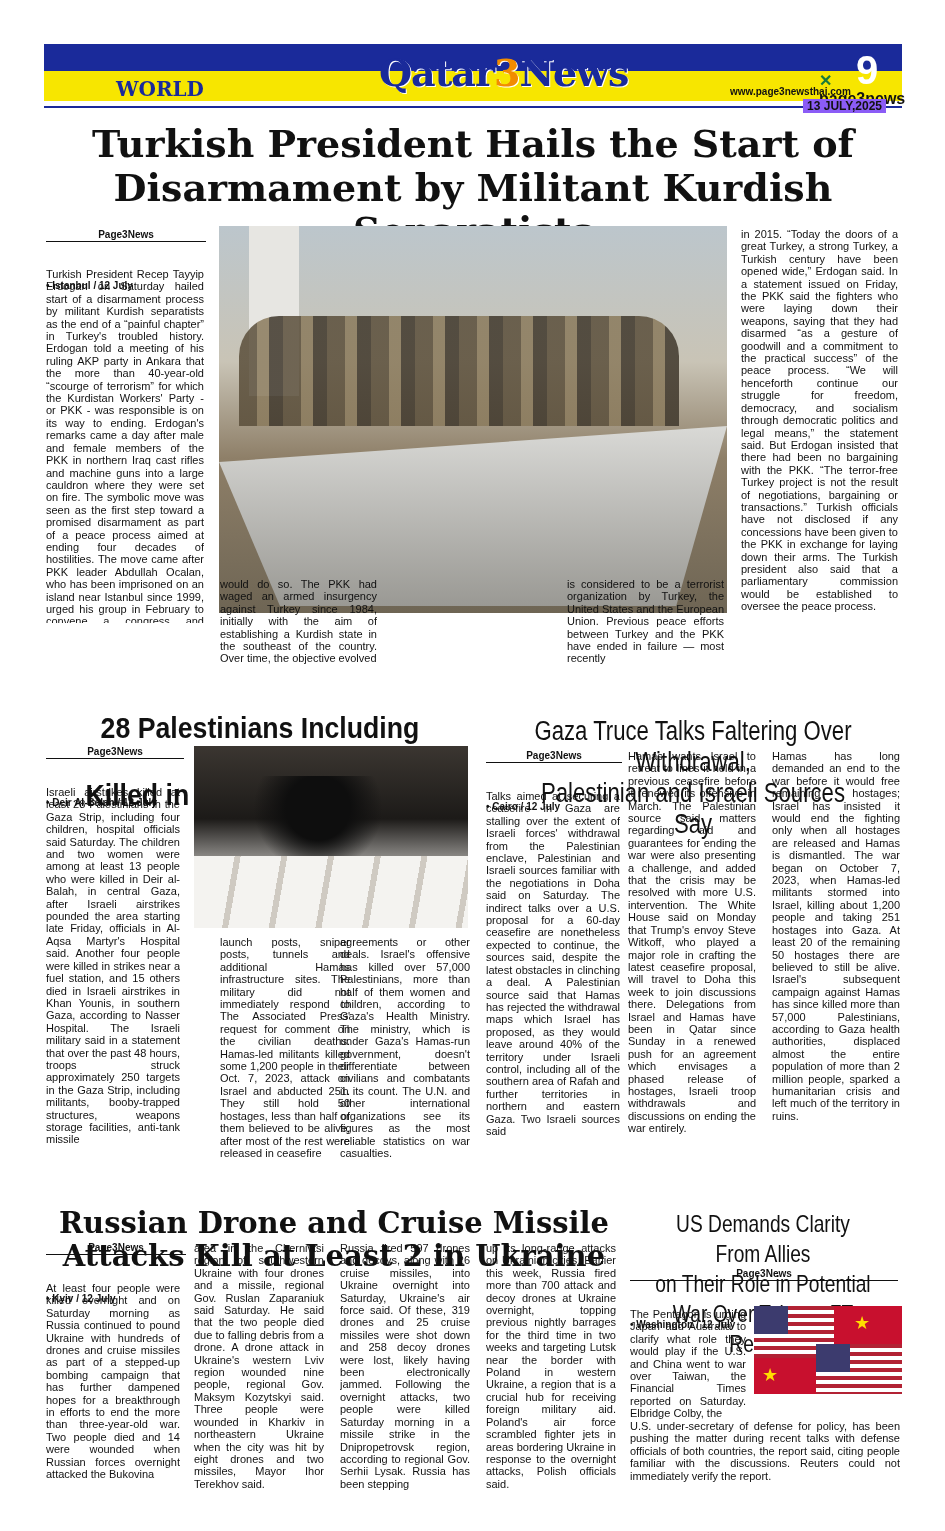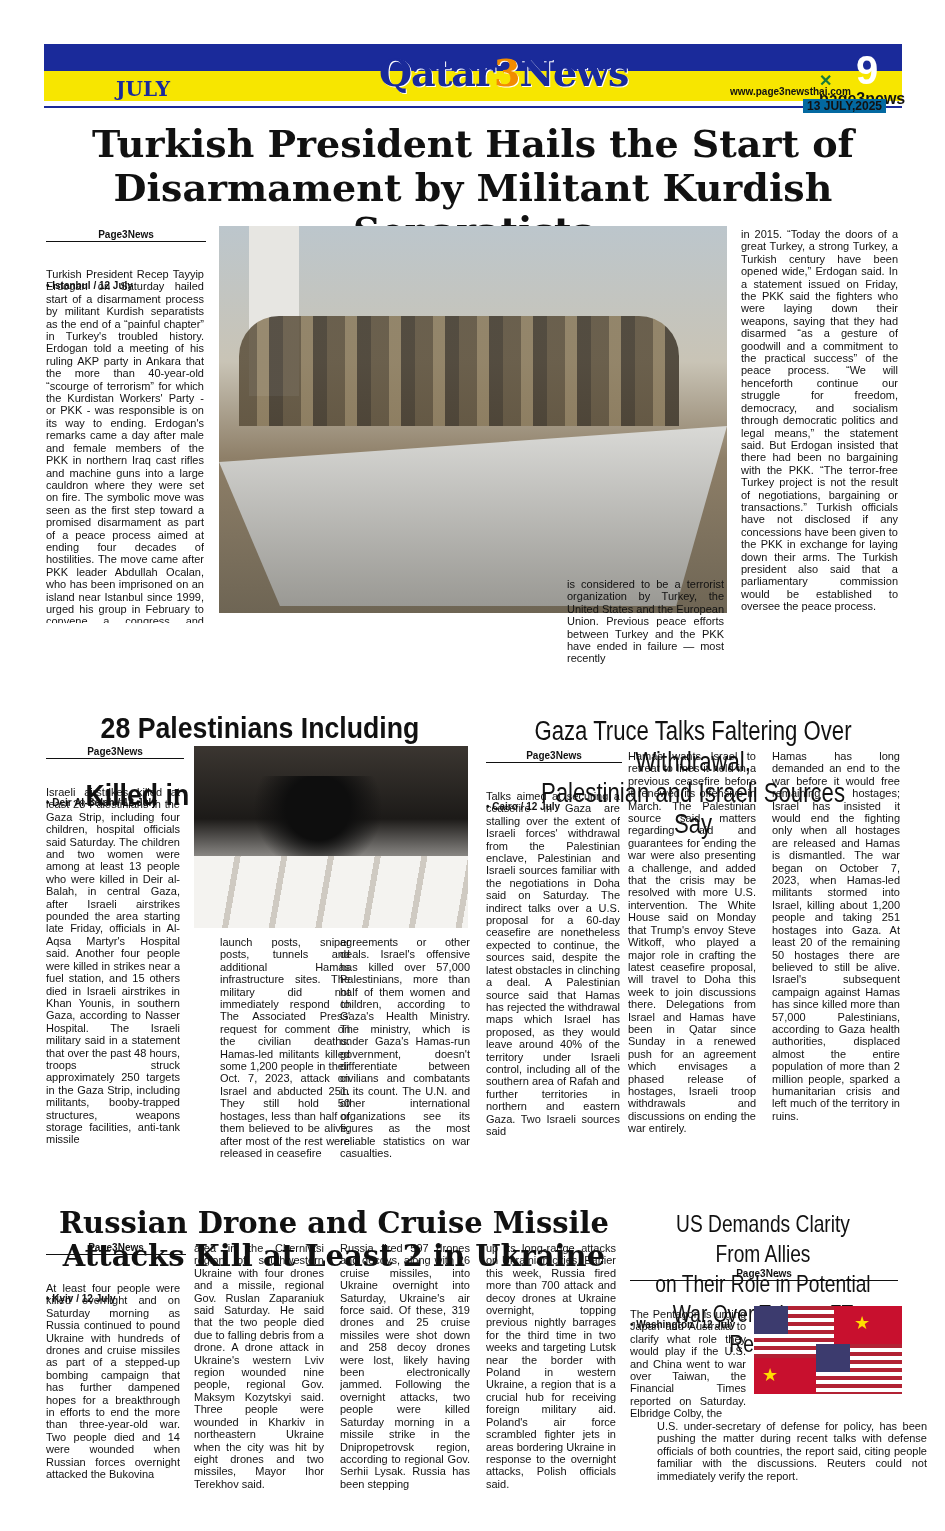--- a/index.html
+++ b/index.html
@@ -8,21 +8,21 @@
   .masthead { position: absolute; left: 0; top: 0; width: 858px; height: 68px; }
   .mast-blue { position: absolute; left: 0; top: 0; width: 858px; height: 27px; background: #1a2a9a; }
   .mast-yellow { position: absolute; left: 0; top: 27px; width: 858px; height: 30px; background: #f7e600; }
   .mast-logo { position: absolute; left: 335px; top: 6px; font-family: "DejaVu Serif", serif; font-size: 38px; font-weight: bold; color: #1a2a9a; letter-spacing: -1px; text-shadow: 1px 1px 0 #fff; }
   .mast-logo .three { color: #f28c00; }
   .section-label { position: absolute; left: 72px; top: 33px; font-family: "DejaVu Serif", serif; font-weight: bold; font-size: 20px; color: #1a2a9a; }
   .mast-social { position: absolute; left: 775px; top: 27px; font-size: 16px; font-weight: bold; color: #111; }
   .mast-web { position: absolute; left: 686px; top: 42px; font-size: 10px; font-weight: bold; color: #111; }
   .mast-page { position: absolute; left: 812px; top: 4px; font-size: 40px; font-weight: bold; color: #fff; }
   .mast-date-line { position: absolute; left: 0; top: 62px; width: 858px; border-top: 2px solid #1a2a9a; }
-  .mast-date { position: absolute; right: 16px; top: 55px; font-size: 12px; font-weight: bold; background: #0369a1; padding: 0 4px; }
+  .mast-date { position: absolute; right: 16px; top: 55px; font-size: 12px; font-weight: bold; background: #8b5cf6; padding: 0 4px; }
   .headline { position: absolute; font-family: "DejaVu Serif", serif; font-weight: bold; text-align: center; line-height: 1.15; color: #111; }
   .h-main { left: 0; top: 78px; width: 858px; font-size: 38px; }
   .h-gaza { left: 0; top: 668px; width: 432px; font-family: "Liberation Sans Narrow", "Liberation Sans", sans-serif; font-size: 29px; transform: scaleX(0.92); }
   .h-truce { left: 440px; top: 672px; width: 418px; font-family: "Liberation Sans", sans-serif; font-weight: normal; font-size: 27px; transform: scaleX(0.82); transform-origin: center; }
   .h-russia { left: 0; top: 1163px; width: 580px; font-size: 29px; }
   .h-us { left: 580px; top: 1165px; width: 278px; font-weight: normal; font-family: "Liberation Sans", sans-serif; font-size: 24px; transform: scaleX(0.8); transform-origin: center; line-height: 1.25; }
   .byline { position: absolute; font-size: 10px; font-weight: bold; }
   .byline .src { text-align: center; border-bottom: 1px solid #111; padding-bottom: 1px; }
   .byline .loc { padding-top: 2px; margin-top: 36px; }
   .col { position: absolute; font-size: 11px; line-height: 12.4px; text-align: justify; color: #111; }
@@ -44,21 +44,21 @@
 <body>
 
 <div class="page">
 
   <div class="masthead">
     <div class="mast-blue"></div>
     <div class="mast-yellow"></div>
     <div class="mast-logo">
       <span>Qatar</span><span class="three">3</span><span>News</span>
     </div>
-    <div class="section-label">JULY</div>
+    <div class="section-label">WORLD</div>
     <div class="mast-social"><span style="color:#1a7a3a;">✕</span> <span>page3news</span></div>
     <div class="mast-web">www.page3newsthai.com</div>
     <div class="mast-page">9</div>
     <div class="mast-date-line"></div>
     <div class="mast-date">13 JULY,2025</div>
   </div>
 
   <div class="headline h-main">
     <div>Turkish President Hails the Start of</div>
     <div>Disarmament by Militant Kurdish Separatists</div>
@@ -66,20 +66,21 @@
   <div class="byline" style="left:2px;top:185px;width:160px;">
     <div class="src">Page3News</div>
     <div class="loc">• Istanbul / 12 July</div>
   </div>
   <div class="col" style="left:2px;top:224px;width:158px;height:355px;overflow:hidden;">Turkish President Recep Tayyip Erdogan on Saturday hailed start of a disarmament process by militant Kurdish separatists as the end of a “painful chapter” in Turkey's troubled history. Erdogan told a meeting of his ruling AKP party in Ankara that the more than 40-year-old “scourge of terrorism” for which the Kurdistan Workers' Party - or PKK - was responsible is on its way to ending. Erdogan's remarks came a day after male and female members of the PKK in northern Iraq cast rifles and machine guns into a large cauldron where they were set on fire. The symbolic move was seen as the first step toward a promised disarmament as part of a peace process aimed at ending four decades of hostilities. The move came after PKK leader Abdullah Ocalan, who has been imprisoned on an island near Istanbul since 1999, urged his group in February to convene a congress and formally disband and disarm. In May the PKK announced that it</div>
   <div class="photo photo-pkk">
     <div class="pkk-tower"></div>
     <div class="pkk-crowd"></div>
     <div class="pkk-cauldron"></div>
   </div>
+  <div class="col" style="left:176px;top:534px;width:157px;height:90px;overflow:hidden;">would do so. The PKK had waged an armed insurgency against Turkey since 1984, initially with the aim of establishing a Kurdish state in the southeast of the country. Over time, the objective evolved</div>
   <div class="col" style="left:523px;top:534px;width:157px;height:90px;overflow:hidden;">is considered to be a terrorist organization by Turkey, the United States and the European Union. Previous peace efforts between Turkey and the PKK have ended in failure — most recently</div>
   <div class="col" style="left:697px;top:184px;width:157px;height:435px;overflow:hidden;">in 2015. “Today the doors of a great Turkey, a strong Turkey, a Turkish century have been opened wide,” Erdogan said. In a statement issued on Friday, the PKK said the fighters who were laying down their weapons, saying that they had disarmed “as a gesture of goodwill and a commitment to the practical success” of the peace process. “We will henceforth continue our struggle for freedom, democracy, and socialism through democratic politics and legal means,” the statement said. But Erdogan insisted that there had been no bargaining with the PKK. “The terror-free Turkey project is not the result of negotiations, bargaining or transactions.” Turkish officials have not disclosed if any concessions have been given to the PKK in exchange for laying down their arms. The Turkish president also said that a parliamentary commission would be established to oversee the peace process.</div>
 
   <div class="headline h-gaza">
     <div>28 Palestinians Including Children</div>
     <div>Killed in Israeli Airstrikes in Gaza</div>
   </div>
   <div class="byline" style="left:2px;top:702px;width:138px;">
     <div class="src">Page3News</div>
     <div class="loc">• Deir Al-Balah / 12 July</div>
@@ -130,15 +131,15 @@
   <div class="photo photo-flags">
     <div class="flag-us">
         <div class="canton"></div>
       </div>
     <div class="flag-us flag-us2">
         <div class="canton"></div>
       </div>
     <span class="flag-cn-star" style="left:100px;top:8px;">★</span>
     <span class="flag-cn-star" style="left:8px;top:60px;">★</span>
   </div>
-  <div class="col" style="left:586px;top:1376px;width:270px;height:70px;overflow:hidden;margin-left:27px;">U.S. under-secretary of defense for policy, has been pushing the matter during recent talks with defense officials of both countries, the report said, citing people familiar with the discussions. Reuters could not immediately verify the report.</div>
+  <div class="col" style="left:586px;top:1376px;width:270px;height:70px;overflow:hidden;">U.S. under-secretary of defense for policy, has been pushing the matter during recent talks with defense officials of both countries, the report said, citing people familiar with the discussions. Reuters could not immediately verify the report.</div>
 
 </div>
 
 </body></html>

